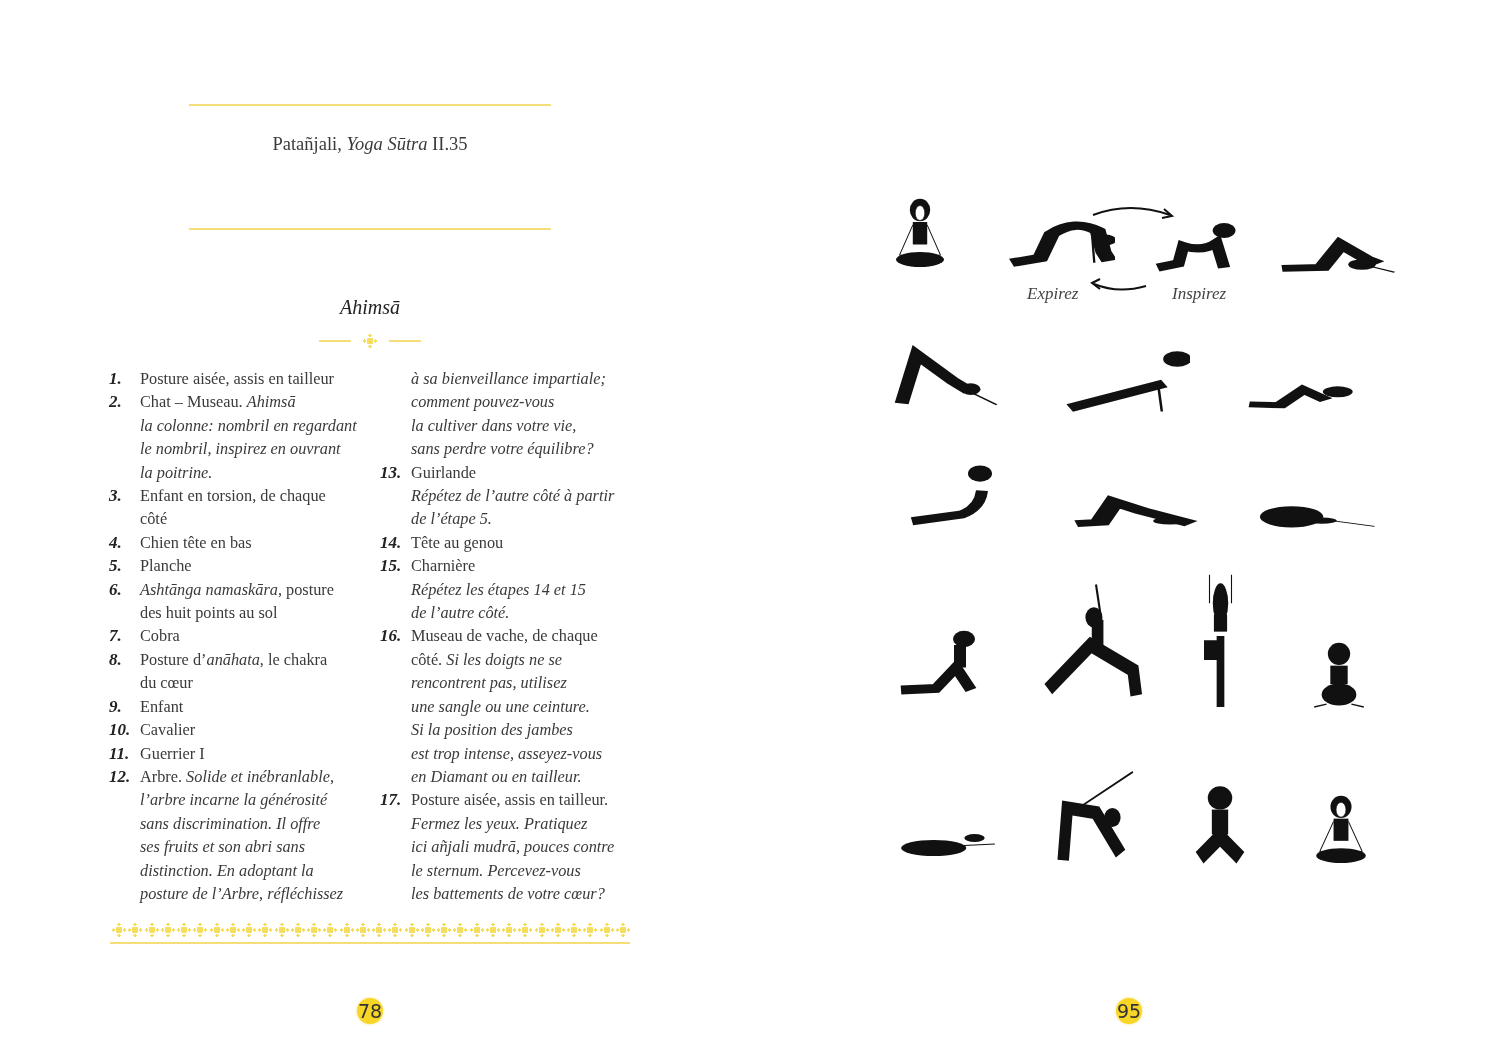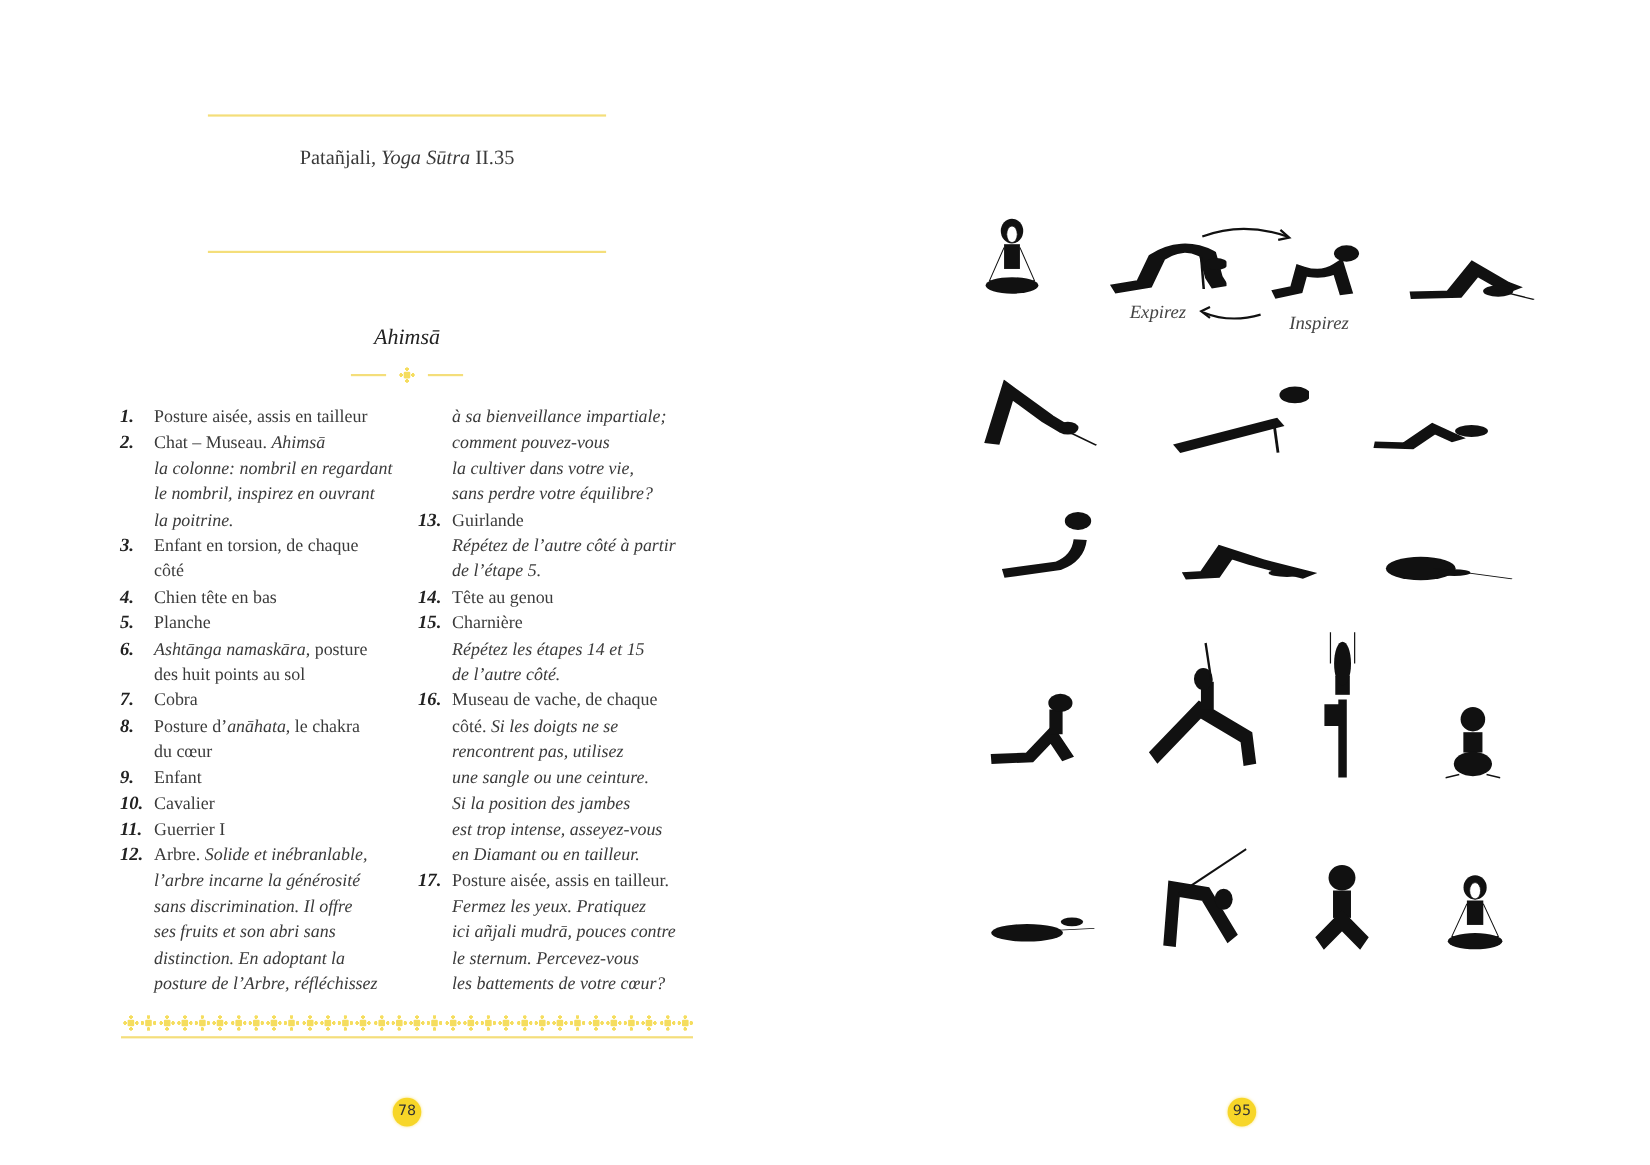--- a/index.html
+++ b/index.html
@@ -33,21 +33,21 @@
   .flower { width:14px; height:14px; position:relative; }
   .flower::before { content:""; position:absolute; left:4px; top:4px; width:6px; height:6px; background:#f5dd5e; border-radius:1px; }
   .flower::after { content:""; position:absolute; left:0; top:0; width:14px; height:14px;
      background: radial-gradient(circle at 7px 1.5px,#f5dd5e 1.6px,transparent 1.8px),
                  radial-gradient(circle at 7px 12.5px,#f5dd5e 1.6px,transparent 1.8px),
                  radial-gradient(circle at 1.5px 7px,#f5dd5e 1.6px,transparent 1.8px),
                  radial-gradient(circle at 12.5px 7px,#f5dd5e 1.6px,transparent 1.8px); }
   .bottom-rule { position:absolute; left:110px; top:942px; width:520px; height:2px; background:#f4de7a; }
 
   .pgnum { position:absolute; top:998px; width:26px; height:26px; border-radius:50%; background:#f7d628;
-           font-family:"DejaVu Sans",sans-serif; font-size:13px; color:#333; text-align:center; line-height:26px;
+           font-family:"DejaVu Sans",sans-serif; font-size:19px; color:#333; text-align:center; line-height:26px;
            box-shadow:0 0 3px #f9e37a; }
 
   .pose { position:absolute; }
   .pose svg { display:block; width:100%; height:100%; }
   .caption { position:absolute; font-family:"Liberation Serif",serif; font-style:italic; font-size:17px; color:#444; }
 </style>
 </head>
 <body>
 
 <div class="page page-left">
@@ -291,14 +291,14 @@
   </div>
 
 <svg style="position:absolute;left:1090px;top:203px" width="90" height="20">
   <path d="M3 12 Q40 -2 80 12" stroke="#111" stroke-width="2" fill="none"></path>
   <path d="M74 6 L82 13 L72 15" stroke="#111" stroke-width="2" fill="none"></path>
 </svg>
 <svg style="position:absolute;left:1088px;top:276px" width="62" height="20">
   <path d="M58 10 Q30 18 6 8" stroke="#111" stroke-width="2" fill="none"></path>
   <path d="M12 3 L4 7 L12 13" stroke="#111" stroke-width="2" fill="none"></path>
 </svg>
-<div class="caption" style="left:1027px;top:274px">Expirez</div>
+<div class="caption" style="left:1027px;top:284px">Expirez</div>
 <div class="caption" style="left:1172px;top:284px">Inspirez</div>
 
 </body></html>

